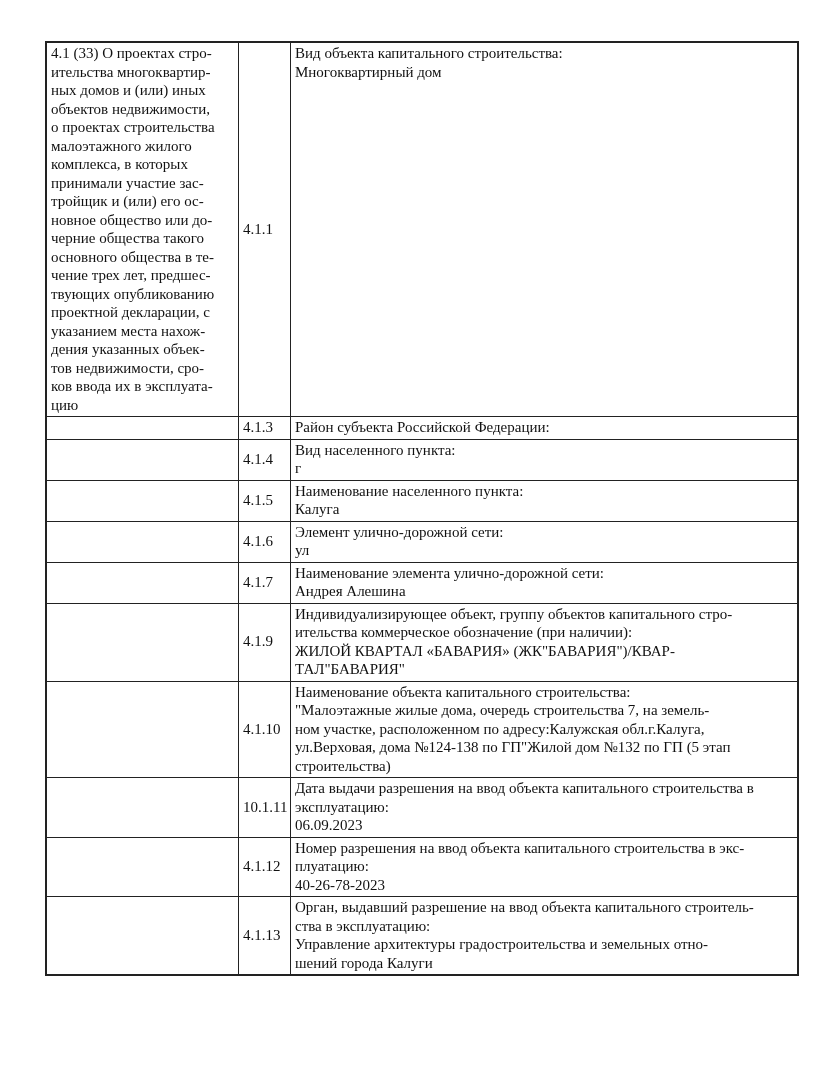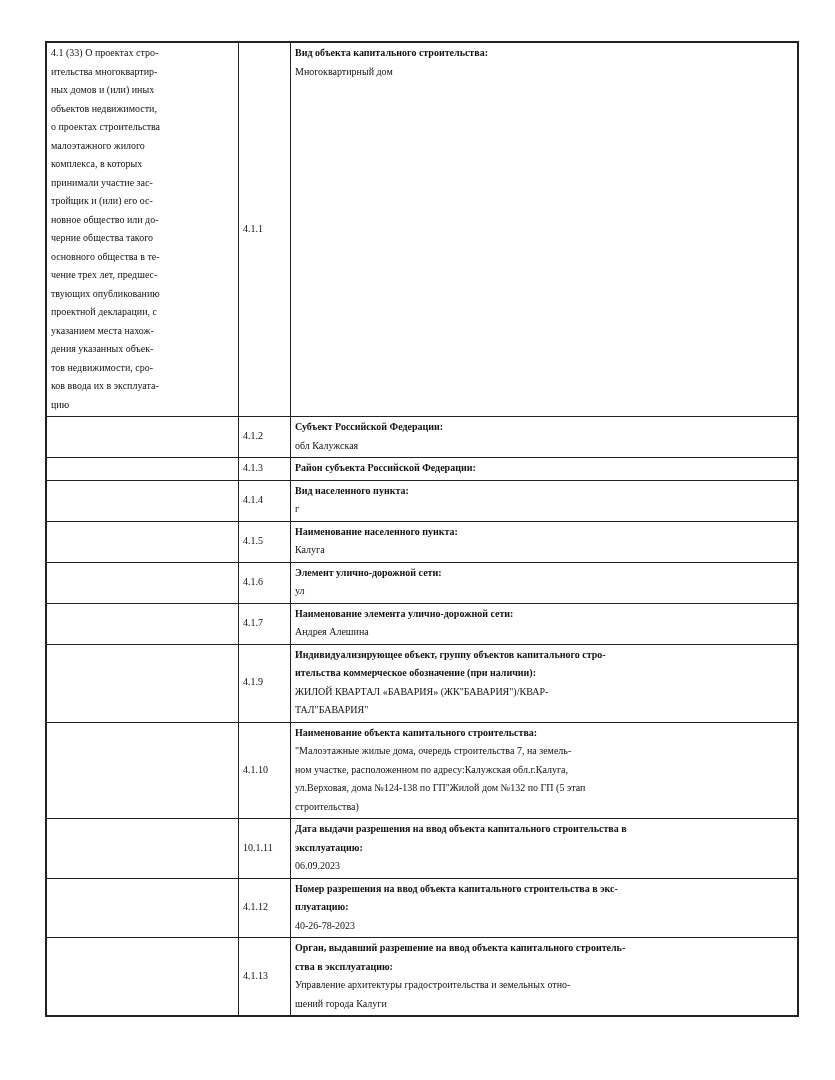--- a/index.html
+++ b/index.html
@@ -17,33 +17,33 @@
     color: #111111;
   }
   table.decl {
     position: absolute;
     left: 45px;
     top: 41px;
     width: 744px;
     border-collapse: collapse;
     table-layout: fixed;
     border: 2px solid #222222;
-    font-size: 10px;
+    font-size: 15px;
     line-height: 18.5px;
   }
   table.decl td {
     border: 1px solid #222222;
     padding: 1px 4px 2px 4px;
     overflow: hidden;
   }
   td.c1 { width: 183px; vertical-align: top; }
   td.c2 { width: 43px;  vertical-align: middle; }
   td.c3 { width: 498px; vertical-align: top; }
   .pre   { white-space: pre-line; }
-  .lbl   { display: block; white-space: pre-line; font-weight: bold; }
+  .lbl   { display: block; white-space: pre-line; font-weight: normal; }
   .val   { display: block; white-space: pre-line; font-weight: normal; }
   .valline { display: block; white-space: pre; font-weight: normal; }
   .b     { font-weight: bold; }
   .gap   { margin-left: 9px; }
 </style>
 </head>
 <body>
 
 <div class="page">
   <table class="decl">
@@ -66,28 +66,20 @@
 проектной декларации, с
 указанием места нахож-
 дения указанных объек-
 тов недвижимости, сро-
 ков ввода их в эксплуата-
 цию</td>
         <td class="c2">4.1.1</td>
         <td class="c3">
           <span class="lbl">Вид объекта капитального строительства:</span>
           <span class="val">Многоквартирный дом</span>
-        </td>
-      </tr>
-      <tr>
-        <td class="c1"></td>
-        <td class="c2">4.1.2</td>
-        <td class="c3">
-          <span class="lbl">Субъект Российской Федерации:</span>
-          <span class="val">обл Калужская</span>
         </td>
       </tr>
       <tr>
         <td class="c1"></td>
         <td class="c2">4.1.3</td>
         <td class="c3">
           <span class="lbl">Район субъекта Российской Федерации:</span>
           <span class="val"></span>
         </td>
       </tr>

